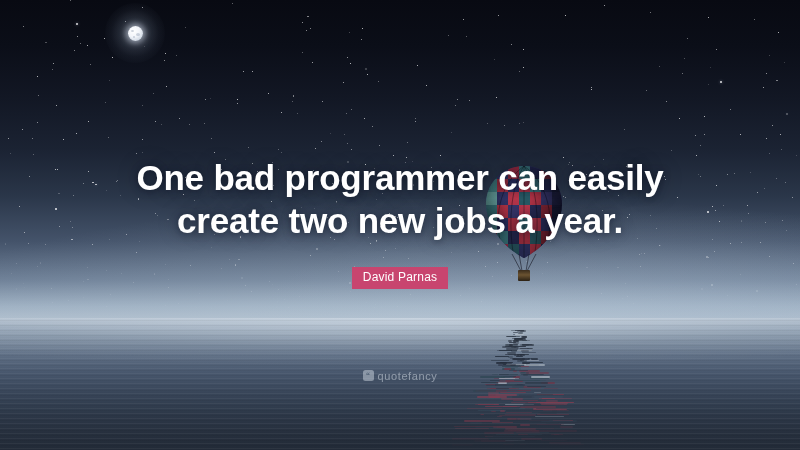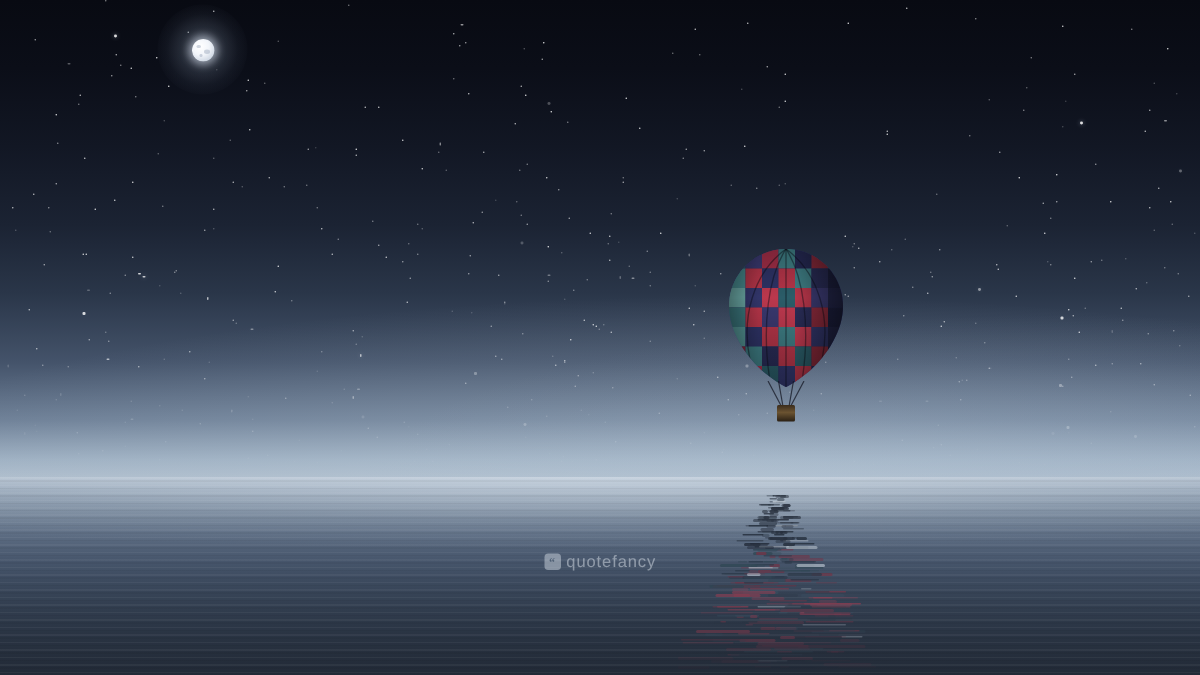--- a/index.html
+++ b/index.html
@@ -1065,21 +1065,27 @@
       <i style="left:26.6px;top:112px;width:37.9px;height:1.4px;background:#2a3643;opacity:0.83;"></i>
       <i style="left:65.2px;top:112px;width:8.1px;height:1.4px;background:#2a3643;opacity:0.80;"></i>
       <i style="left:-1.6px;top:114px;width:22.1px;height:2px;background:#9e3346;opacity:0.83;"></i>
       <i style="left:49.8px;top:114px;width:42.1px;height:1.4px;background:#2a3643;opacity:0.34;"></i>
       <i style="left:51.4px;top:114px;width:10.2px;height:1.4px;background:#c03c52;opacity:0.67;"></i>
       <i style="left:98.5px;top:114px;width:35.3px;height:1.4px;background:#c03c52;opacity:0.30;"></i>
       <i style="left:106.9px;top:114px;width:25.1px;height:1.4px;background:#c03c52;opacity:0.46;"></i>
       <i style="left:67.6px;top:114px;width:6.3px;height:1.4px;background:#9e3346;opacity:0.81;"></i>
     </div>
 
-
+  <div class="quote-block">
+    <p class="quote-text"><span>One bad programmer can easily</span><br><span>create two new jobs a year.</span></p>
+  </div>
+
+  <div class="author-row">
+    <span class="author-badge">David Parnas</span>
+  </div>
 
   <div class="watermark">
     <span class="wm-inner">
       <span class="wm-badge">“</span>
       <span class="wm-text">quotefancy</span>
     </span>
   </div>
 
 </div>
 

